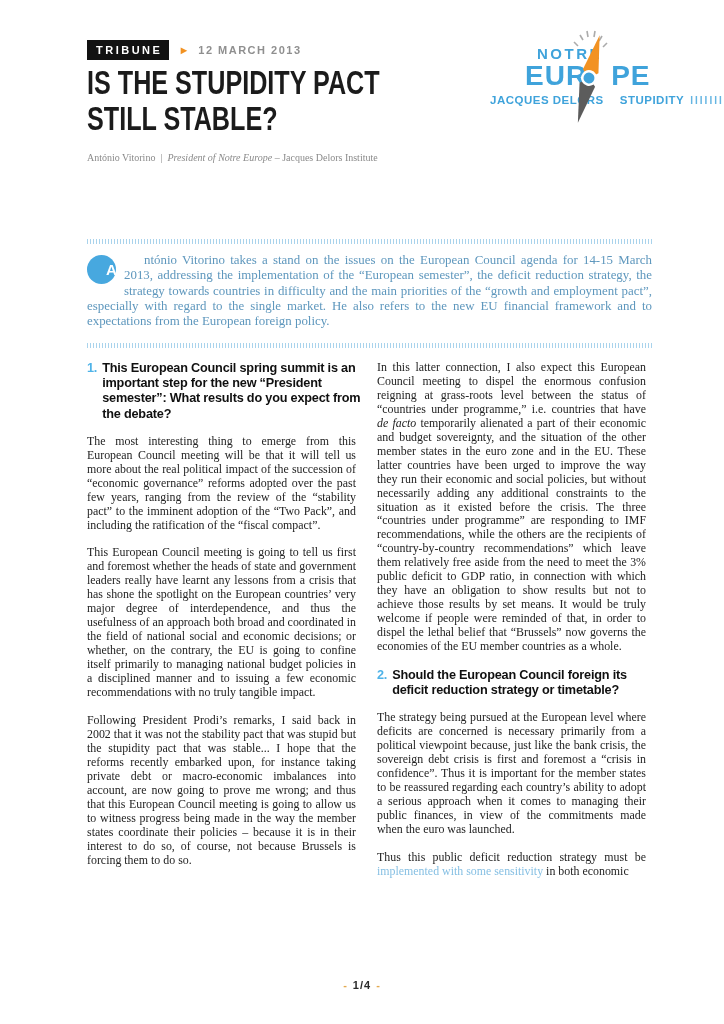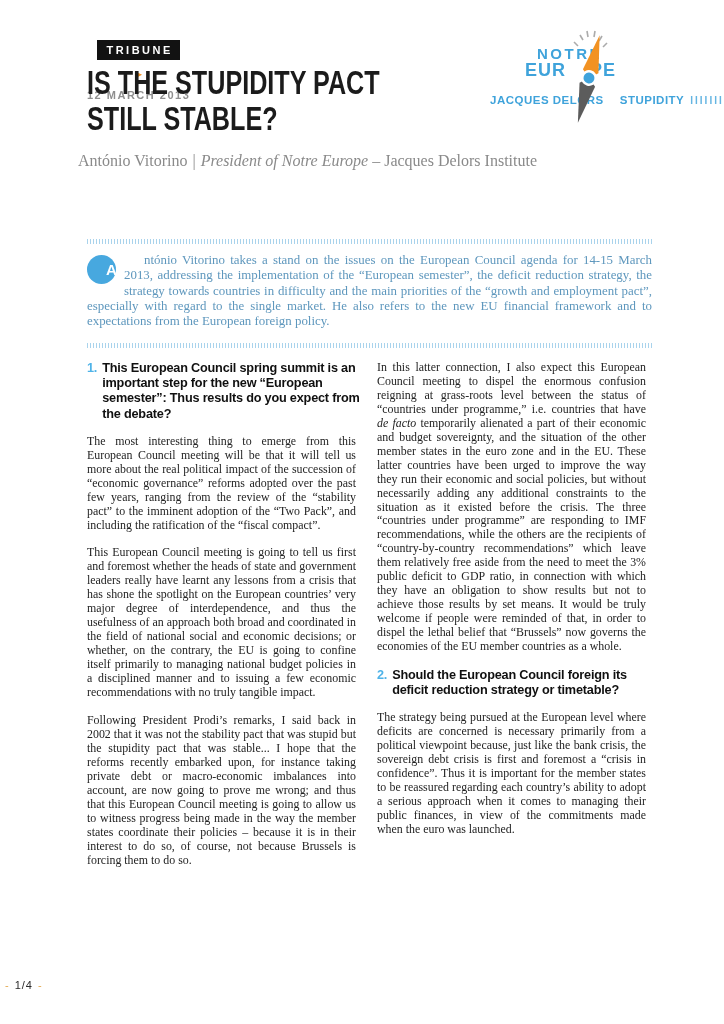--- a/index.html
+++ b/index.html
@@ -6,49 +6,48 @@
   .page {
     position:relative; width:724px; height:1024px; background:#ffffff;
     font-family:"Liberation Serif", serif; overflow:hidden;
   }
 
   
   .header-meta {
     position:absolute; left:87px; top:40px;
     display:flex; align-items:center; gap:9px;
     font-family:"Liberation Sans", sans-serif;
-    flex-direction:column;
   }
   .kicker {
     background:#121212; color:#ffffff; font-weight:bold; font-size:11px;
     letter-spacing:2.5px; padding:4px 7px 4px 9px; line-height:12px;
   }
   .meta-arrow { color:#F29222; font-size:11px; line-height:11px; }
   .meta-date  { color:#8f8f8f; font-weight:bold; font-size:11px; letter-spacing:1.5px; }
 
   .title {
     position:absolute; left:87px; top:64px;
     font-family:"Liberation Sans", sans-serif; font-weight:bold;
     color:#1b1b1b; font-size:34px; line-height:36px;
     transform:scaleX(0.74); transform-origin:left top; white-space:nowrap;
   }
   .author {
-    position:absolute; left:78px; top:152px;
-    color:#8a8a8a; font-size:16px;
+    position:absolute; left:87px; top:152px;
+    color:#8a8a8a; font-size:10px;
   }
   .author .sep { margin:0 5px; }
   .author .role { font-style:italic; }
 
   
   .logo {
     position:absolute; left:490px; top:40px; width:210px; height:100px;
     font-family:"Liberation Sans", sans-serif; font-weight:bold; color:#3FA3DB;
   }
   .logo-notre  { position:absolute; left:47px; top:5px;  font-size:15px; letter-spacing:2.5px; }
-  .logo-europe { position:absolute; left:35px; top:20px; font-size:18px; letter-spacing:1px; display:flex; align-items:center; }
+  .logo-europe { position:absolute; left:35px; top:20px; font-size:28px; letter-spacing:1px; display:flex; align-items:center; }
   .logo-europe .o-gap { display:inline-block; width:24px; }
   .logo-sub    { position:absolute; left:0px;  top:54px; font-size:11.5px; letter-spacing:0.5px; white-space:nowrap; display:flex; align-items:center; }
   .logo-sub .needle-gap { display:inline-block; width:16px; }
   .logo-ticks  { margin-left:6px; letter-spacing:2px; font-size:10px; opacity:0.8; }
   .logo-needle { position:absolute; left:76px; top:-14px; }
 
   
   .dotted-rule {
     position:absolute; left:87px; width:565px; height:5px;
     background:repeating-linear-gradient(90deg,#A9D3EC 0 1px, transparent 1px 3px);
@@ -85,22 +84,22 @@
     letter-spacing:-0.2px;
   }
   .section-heading.second { margin-top:10px; }
   .section-number { color:#4FB3E8; flex:0 0 auto; }
 
   .em { font-style:italic; }
   .link-blue { color:#85BFE3; }
 
   
   .footer {
-    position:absolute; left:0; right:0; top:979px; text-align:left;
-    font-family:"Liberation Sans", sans-serif; font-weight:normal;
+    position:absolute; left:0; right:0; top:979px; text-align:center;
+    font-family:"Liberation Sans", sans-serif; font-weight:bold;
     font-size:11px; letter-spacing:1px; color:#2b2b2b;
   }
   .footer .dash { color:#E3A94F; margin:0 5px; }
 </style>
 </head>
 <body>
 
 <div class="page">
 
   <div class="header-meta">
@@ -155,34 +154,35 @@
 
   <div class="intro">
     <p><span class="dropcap">A</span><span>ntónio Vitorino takes a stand on the issues on the European Council agenda for 14-15 March 2013, addressing the implementation of the “European semester”, the deficit reduction strategy, the strategy towards countries in difficulty and the main priorities of the “growth and employment pact”, especially with regard to the single market. He also refers to the new EU financial framework and to expectations from the European foreign policy.</span></p>
   </div>
 
   <div class="columns">
 
     <div class="col">
       <div class="section-heading">
         <span class="section-number">1.</span>
-        <span>This European Council spring summit is an important step for the new “European semester”: Thus results do you expect from the debate?</span>
+        <span>This European Council spring summit is an important step for the new “President semester”: What results do you expect from the debate?</span>
       </div>
       <p>The most interesting thing to emerge from this European Council meeting will be that it will tell us more about the real political impact of the succession of “economic governance” reforms adopted over the past few years, ranging from the review of the “stability pact” to the imminent adoption of the “Two Pack”, and including the ratification of the “fiscal compact”.</p>
       <p>This European Council meeting is going to tell us first and foremost whether the heads of state and government leaders really have learnt any lessons from a crisis that has shone the spotlight on the European countries’ very major degree of interdependence, and thus the usefulness of an approach both broad and coordinated in the field of national social and economic decisions; or whether, on the contrary, the EU is going to confine itself primarily to managing national budget policies in a disciplined manner and to issuing a few economic recommendations with no truly tangible impact.</p>
       <p>Following President Prodi’s remarks, I said back in 2002 that it was not the stability pact that was stupid but the stupidity pact that was stable... I hope that the reforms recently embarked upon, for instance taking private debt or macro-economic imbalances into account, are now going to prove me wrong; and thus that this European Council meeting is going to allow us to witness progress being made in the way the member states coordinate their policies – because it is in their interest to do so, of course, not because Brussels is forcing them to do so.</p>
     </div>
 
     <div class="col">
       <p><span>In this latter connection, I also expect this European Council meeting to dispel the enormous confusion reigning at grass-roots level between the status of “countries under programme,” i.e. countries that have </span><span class="em">de facto</span><span> temporarily alienated a part of their economic and budget sovereignty, and the situation of the other member states in the euro zone and in the EU. These latter countries have been urged to improve the way they run their economic and social policies, but without necessarily adding any additional constraints to the situation as it existed before the crisis. The three “countries under programme” are responding to IMF recommendations, while the others are the recipients of “country-by-country recommendations” which leave them relatively free aside from the need to meet the 3% public deficit to GDP ratio, in connection with which they have an obligation to show results but not to achieve those results by set means. It would be truly welcome if people were reminded of that, in order to dispel the lethal belief that “Brussels” now governs the economies of the EU member countries as a whole.</span></p>
       <div class="section-heading second">
         <span class="section-number">2.</span>
         <span>Should the European Council foreign its deficit reduction strategy or timetable?</span>
       </div>
       <p>The strategy being pursued at the European level where deficits are concerned is necessary primarily from a political viewpoint because, just like the bank crisis, the sovereign debt crisis is first and foremost a “crisis in confidence”. Thus it is important for the member states to be reassured regarding each country’s ability to adopt a serious approach when it comes to managing their public finances, in view of the commitments made when the euro was launched.</p>
+      <p><span>Thus this public deficit reduction strategy must be </span><span class="link-blue">implemented with some sensitivity</span><span> in both economic</span></p>
     </div>
 
   </div>
 
   <div class="footer">
     <span class="dash">-</span><span>1/4</span><span class="dash">-</span>
   </div>
 
 </div>
 

